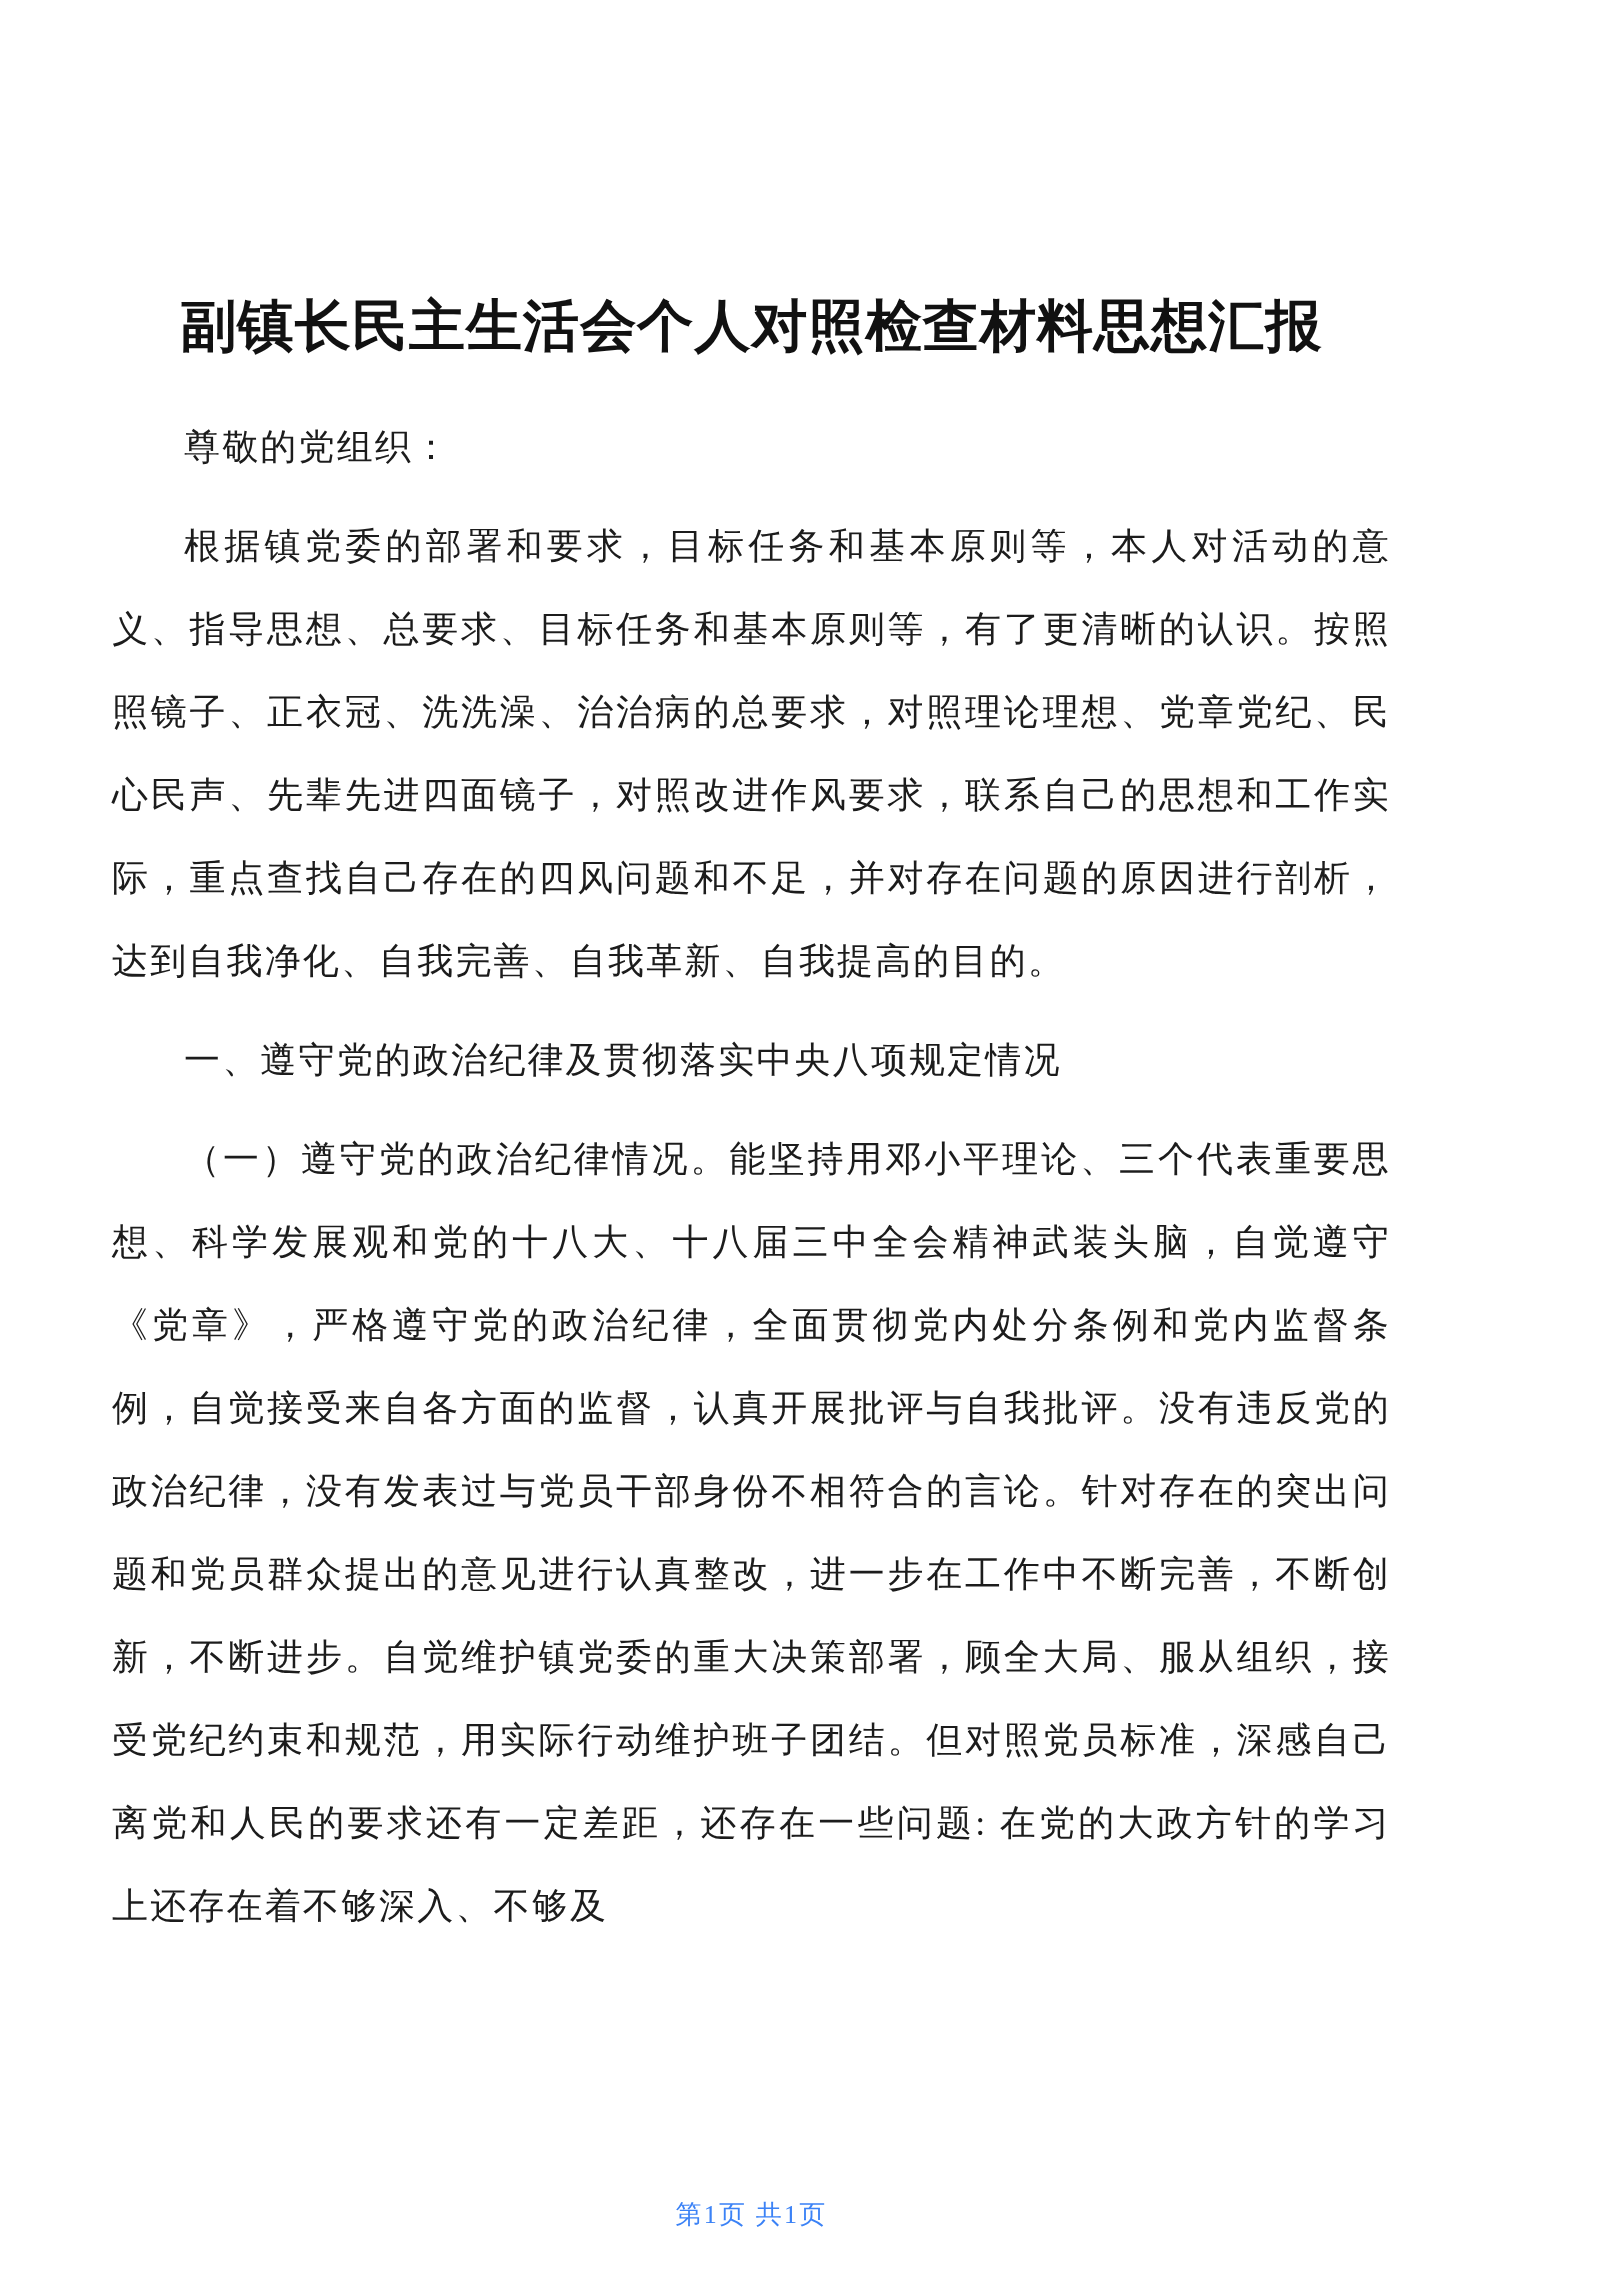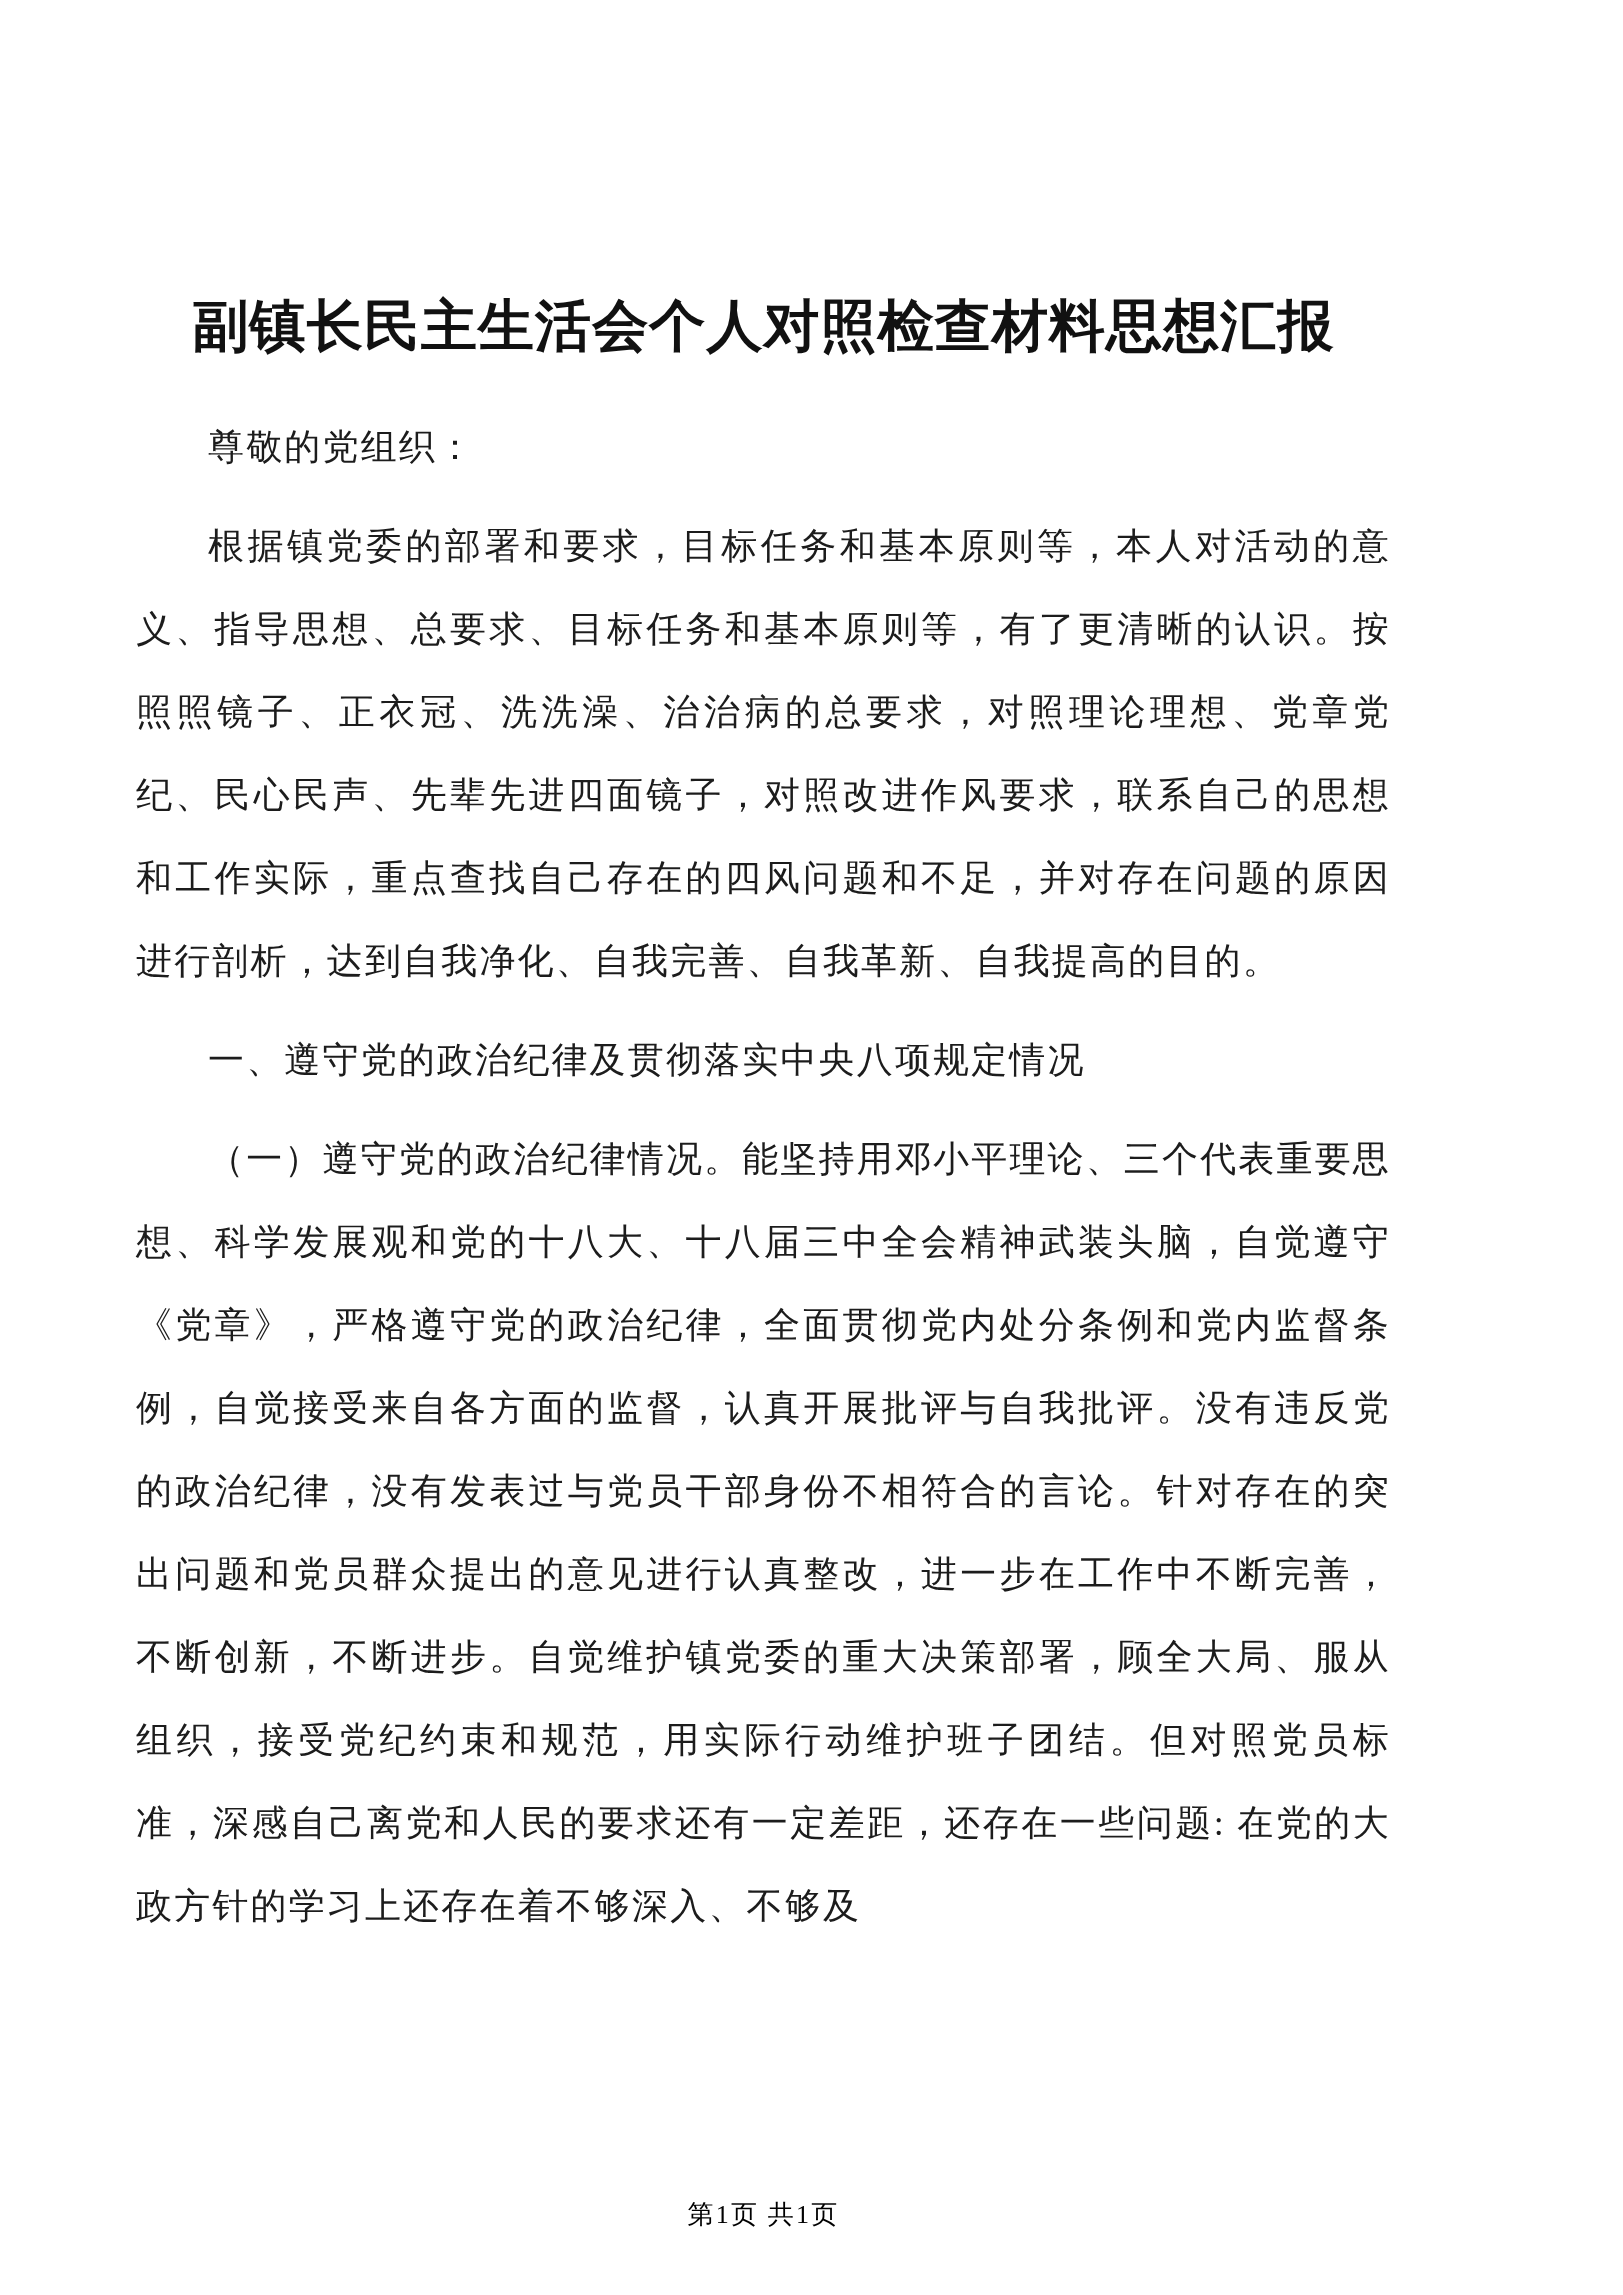--- a/index.html
+++ b/index.html
@@ -9,21 +9,21 @@
     background: #ffffff;
   }
   .page {
     position: relative;
     width: 1623px;
     min-height: 2295px;
     margin: 0 auto;
     background: #ffffff;
     display: flex;
     flex-direction: column;
-    padding: 292px 216px 62px 120px;
+    padding: 292px 216px 62px 96px;
     font-family: "Liberation Serif", "DejaVu Serif", serif;
     color: #1c1c1c;
   }
   .doc-title {
     font-family: "Liberation Sans", "DejaVu Sans", sans-serif;
     font-weight: 700;
     font-size: 56px;
     line-height: 1.2;
     text-align: center;
     letter-spacing: 1.1px;
@@ -43,21 +43,21 @@
     text-align: justify;
     text-justify: inter-character;
     color: #1c1c1c;
   }
   .doc-footer {
     flex: 0 0 auto;
     margin-top: 66px;
     text-align: center;
     font-size: 26px;
     line-height: 1.4;
-    color: #000000;
+    color: #3b82f6;
     letter-spacing: 2.2px;
   }
 </style>
 </head>
 <body>
 
 <div class="page">
 
   <h1 class="doc-title">副镇长民主生活会个人对照检查材料思想汇报</h1>
 

